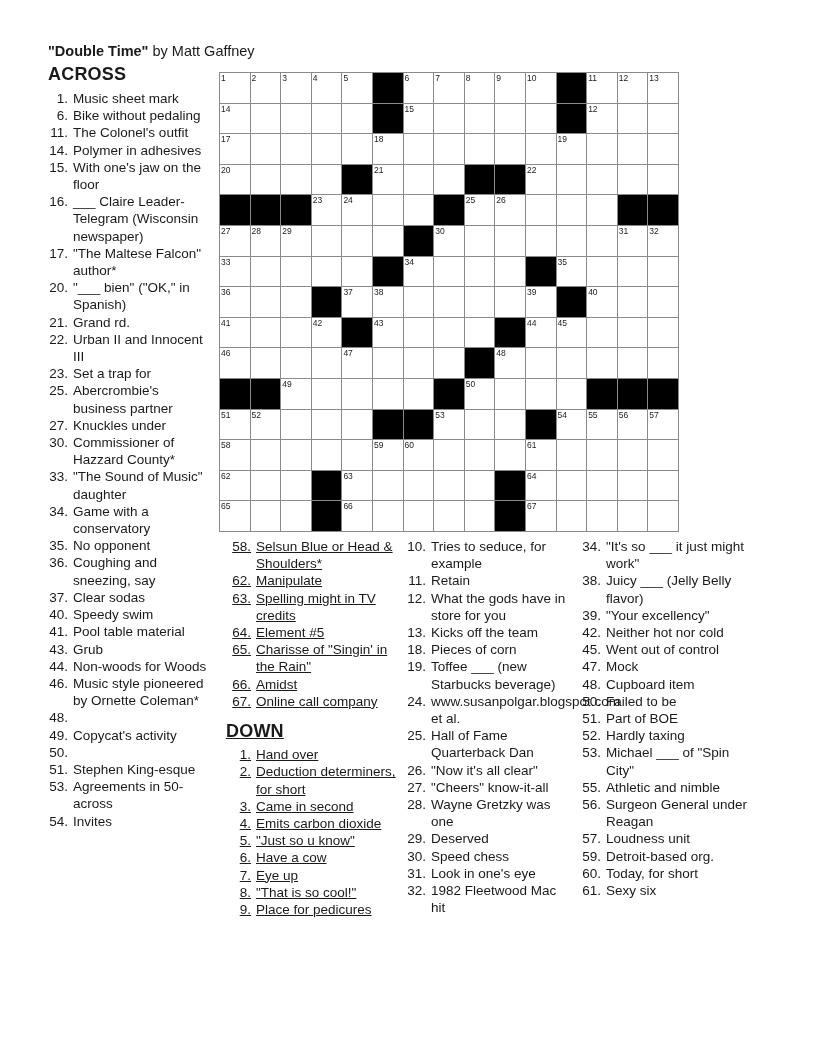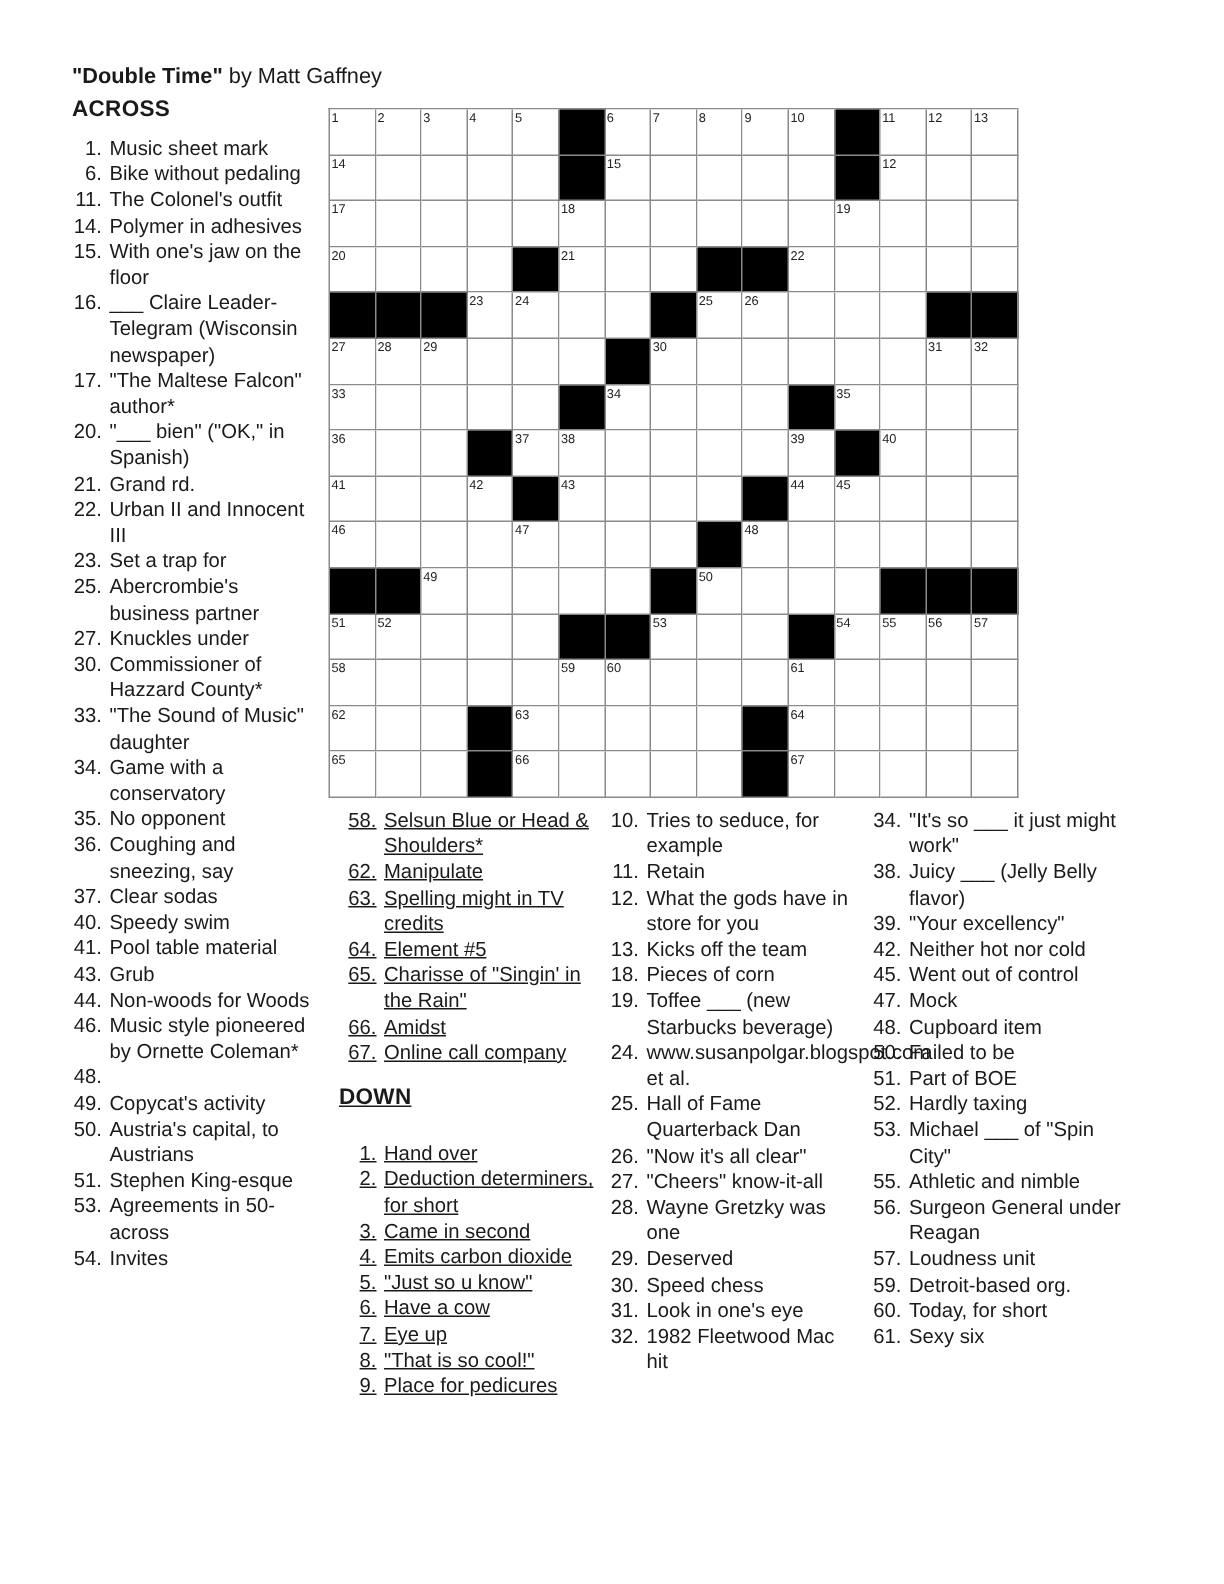--- a/index.html
+++ b/index.html
@@ -4,21 +4,21 @@
 <style>
   html,body{margin:0;padding:0;}
   body{
     width:816px;height:1056px;background:#ffffff;position:relative;
     font-family:"Liberation Sans","DejaVu Sans",sans-serif;
     color:#1a1a1a;overflow:hidden;
   }
   .abs{position:absolute;}
   .title-line{left:48px;top:43px;font-size:14.5px;white-space:nowrap;}
   .title-bold{font-weight:bold;}
-  .section-heading{font-size:15px;font-weight:bold;letter-spacing:.2px;}
+  .section-heading{font-size:18px;font-weight:bold;letter-spacing:.2px;}
   #across-heading{left:48px;top:64px;}
 
   
   #grid{
     left:219px;top:72px;
     display:grid;
     grid-template-columns:repeat(15,30.6px);
     grid-template-rows:repeat(15,30.6px);
     border-top:1px solid #8a8a8a;border-left:1px solid #8a8a8a;
     background:#ffffff;
@@ -38,21 +38,21 @@
   .clue-col{font-size:13.5px;line-height:17.2px;}
   #col1{left:48px;top:90px;width:166px;}
   #col2{left:226px;top:538px;width:171px;text-decoration:underline;}
   #col3{left:401px;top:538px;width:173px;}
   #col4{left:576px;top:538px;width:172px;}
   .clue{display:flex;align-items:flex-start;}
   .cnum{flex:0 0 auto;text-align:right;white-space:nowrap;}
   #col1 .cnum{width:20px;margin-right:5px;}
   #col2 .cnum,#col3 .cnum,#col4 .cnum{width:25px;margin-right:5px;}
   .ctext{flex:1 1 auto;min-width:0;overflow:visible;white-space:normal;}
-  #down-heading{margin-top:13px;margin-bottom:20px;}
+  #down-heading{margin-top:13px;margin-bottom:6px;}
 </style>
 </head>
 <body>
 
 <div class="abs title-line">
   <span class="title-bold">"Double Time"</span><span> by Matt Gaffney</span>
 </div>
 
 <div class="abs section-heading" id="across-heading">ACROSS</div>
 
@@ -517,21 +517,20 @@
     </div>
     <div class="clue">
       <span class="cnum">48.</span>
     </div>
     <div class="clue">
       <span class="cnum">49.</span>
       <div class="ctext">Copycat's activity</div>
     </div>
     <div class="clue">
       <span class="cnum">50.</span>
-      <div class="ctext">Austria's capital, to Austrians</div>
     </div>
     <div class="clue">
       <span class="cnum">51.</span>
       <div class="ctext">Stephen King-esque</div>
     </div>
     <div class="clue">
       <span class="cnum">53.</span>
       <div class="ctext">Agreements in 50-across</div>
     </div>
     <div class="clue">

